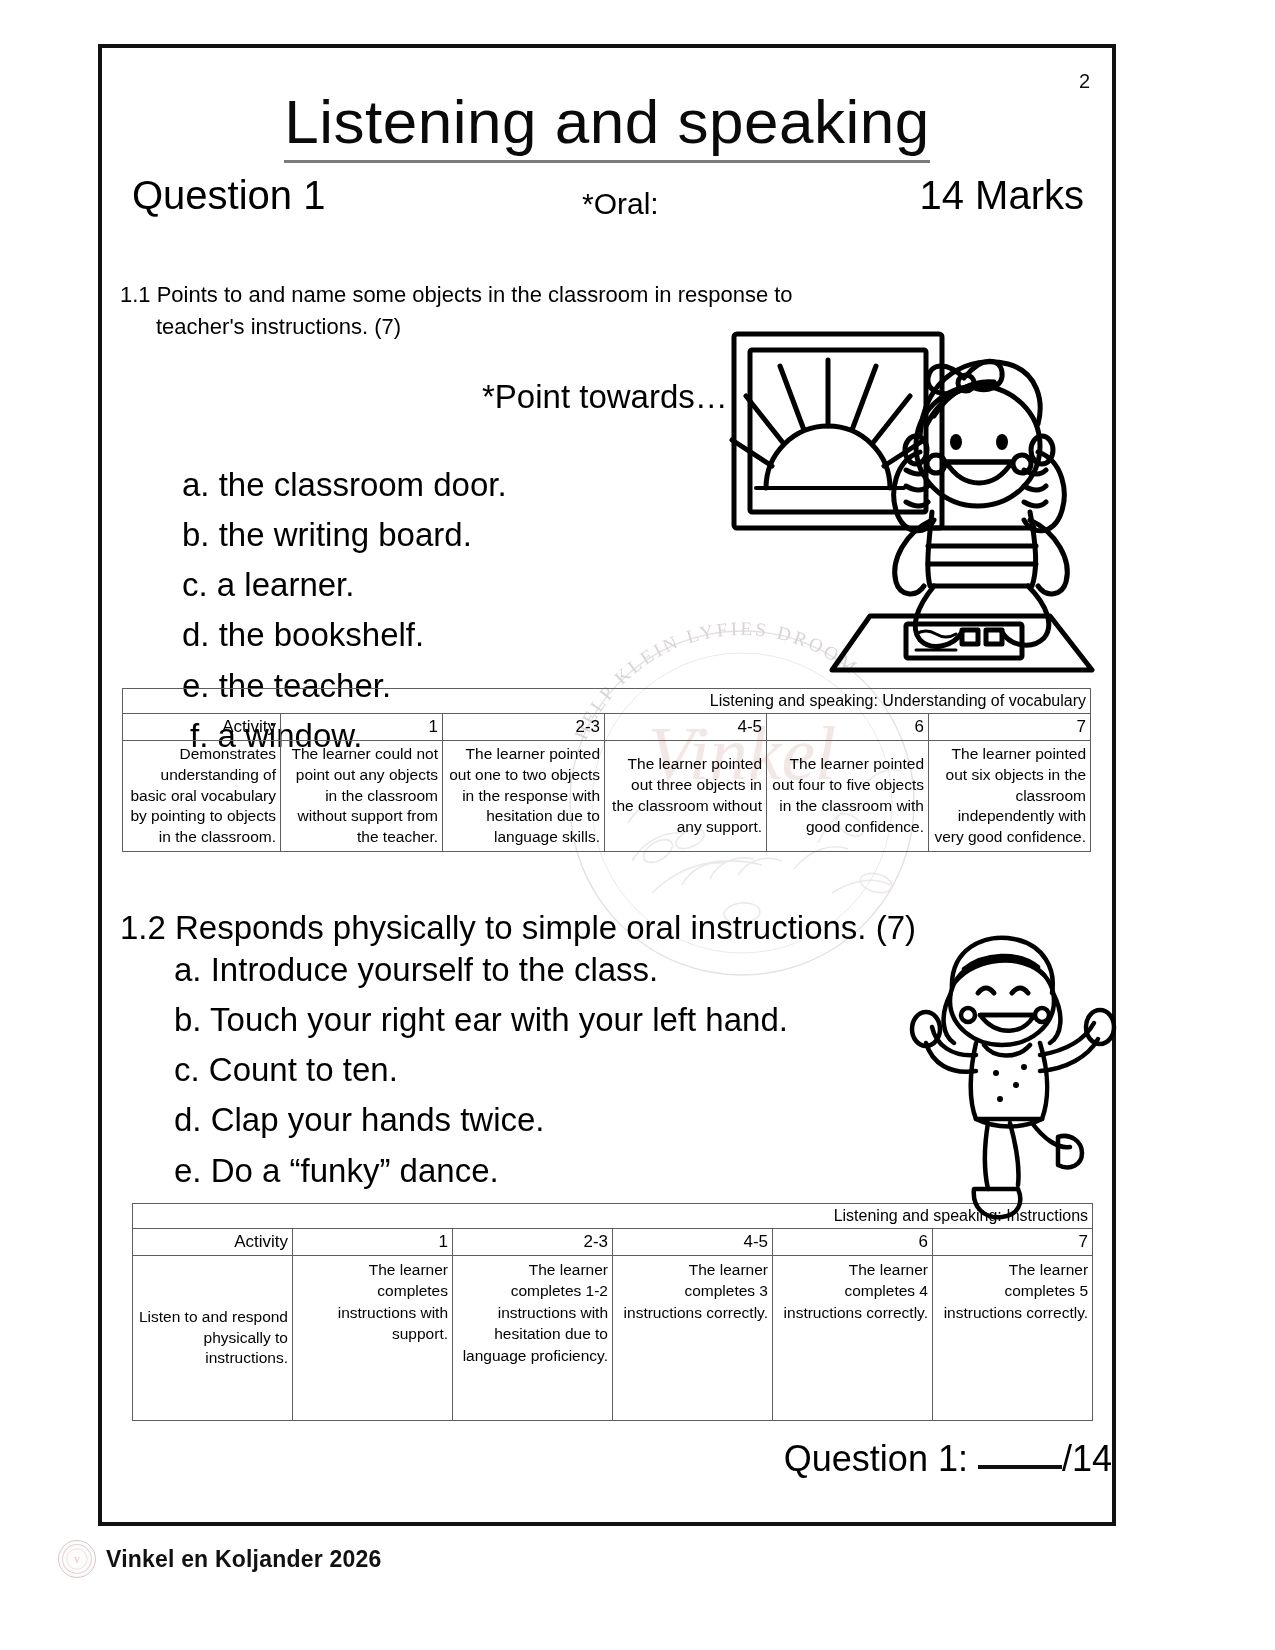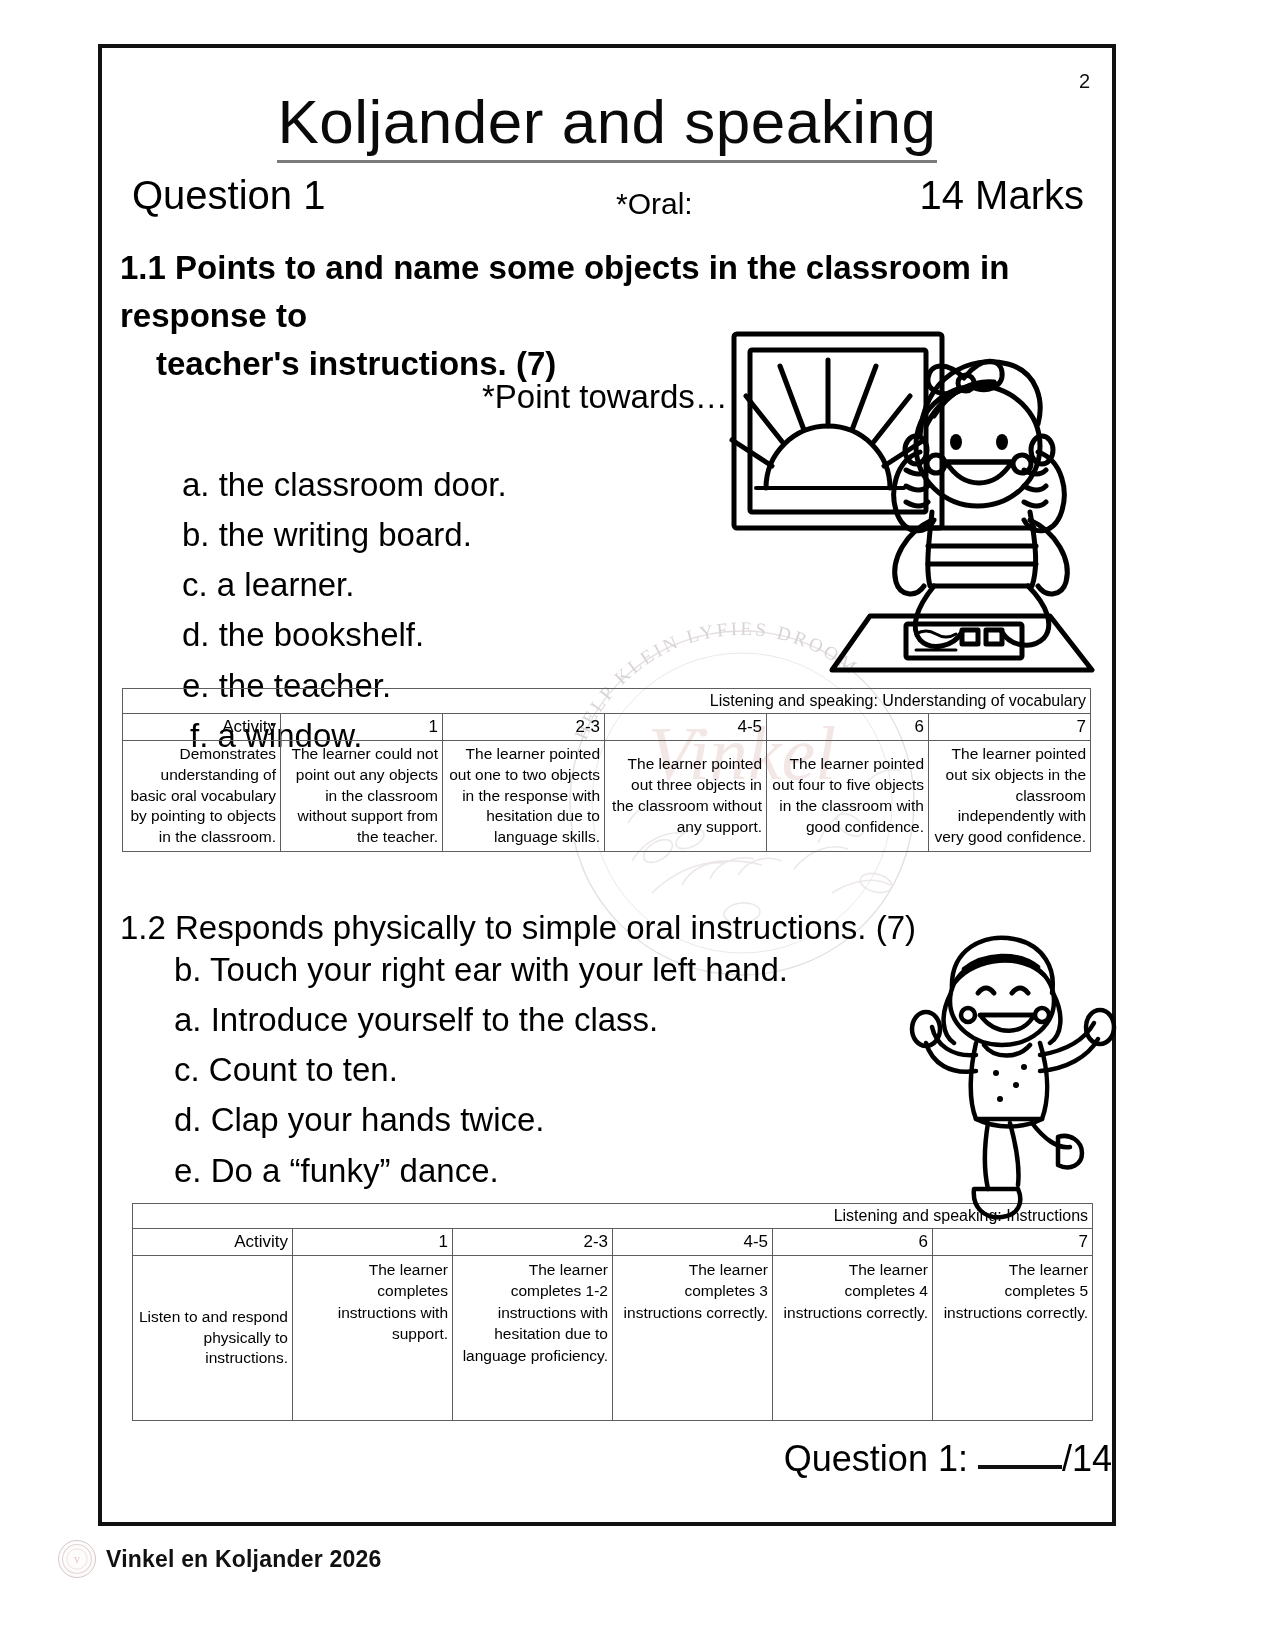--- a/index.html
+++ b/index.html
@@ -80,34 +80,34 @@
     position: absolute;
     left: 20px; right: 20px; top: 125px;
     height: 60px;
   }
   .q-label {
     position: absolute; left: 10px; top: 0;
     font-size: 40px; font-weight: 300;
   }
   .q-oral {
     position: absolute; left: 460px; top: 14px;
-    font-size: 30px; font-weight: 300; margin-left: 34px;
+    font-size: 30px; font-weight: 300;
   }
   .q-marks {
     position: absolute; right: 8px; top: 0;
     font-size: 40px; font-weight: 300; text-align: right;
   }
 
   
   .item-1-1 {
     position: absolute;
-    left: 18px; top: 196px;
+    left: 18px; top: 231px;
     width: 960px;
-    font-size: 33px;
-    font-weight: 700;
+    font-size: 22px;
+    font-weight: 400;
     line-height: 1.45;
   }
   .item-1-1 .cont { display:block; padding-left: 36px; }
 
   .point-towards {
     position: absolute;
     left: 380px; top: 330px;
     font-size: 33px;
     font-weight: 300;
   }
@@ -270,21 +270,21 @@
           <text class="wm-script" x="210" y="186" text-anchor="middle">Vinkel</text>
         </g>
       </svg>
     </div>
 
     <div class="content">
 
       <div class="page-num">2</div>
 
       <div class="title">
-        <span>Koljander and speaking</span>
+        <span>Listening and speaking</span>
       </div>
 
       <div class="q-header">
         <div class="q-label">Question 1</div>
         <div class="q-oral">*Oral:</div>
         <div class="q-marks">14 Marks</div>
       </div>
 
       <div class="item-1-1">
         <span>1.1 Points to and name some objects in the classroom in response to</span>
@@ -390,22 +390,22 @@
           <td class="rub-cell">The learner pointed out three objects in the classroom without any support.</td>
           <td class="rub-cell">The learner pointed out four to five objects in the classroom with good confidence.</td>
           <td class="rub-cell">The learner pointed out six objects in the classroom independently with very good confidence.</td>
         </tr>
       </tbody>
         </table>
 
       <div class="item-1-2">1.2 Responds physically to simple oral instructions. (7)</div>
 
       <div class="list-b">
+        <div>a. Introduce yourself to the class.</div>
         <div>b. Touch your right ear with your left hand.</div>
-        <div>a. Introduce yourself to the class.</div>
         <div>c. Count to ten.</div>
         <div>d. Clap your hands twice.</div>
         <div>e. Do a “funky” dance.</div>
       </div>
 
       <div class="clip2">
         <svg viewBox="0 0 230 320" width="230" height="320" aria-hidden="true">
           <g fill="none" stroke="#000" stroke-width="4.5" stroke-linecap="round" stroke-linejoin="round">
 
             <path d="M60 66 C58 26 92 10 122 16 C152 22 164 46 160 70"></path>

